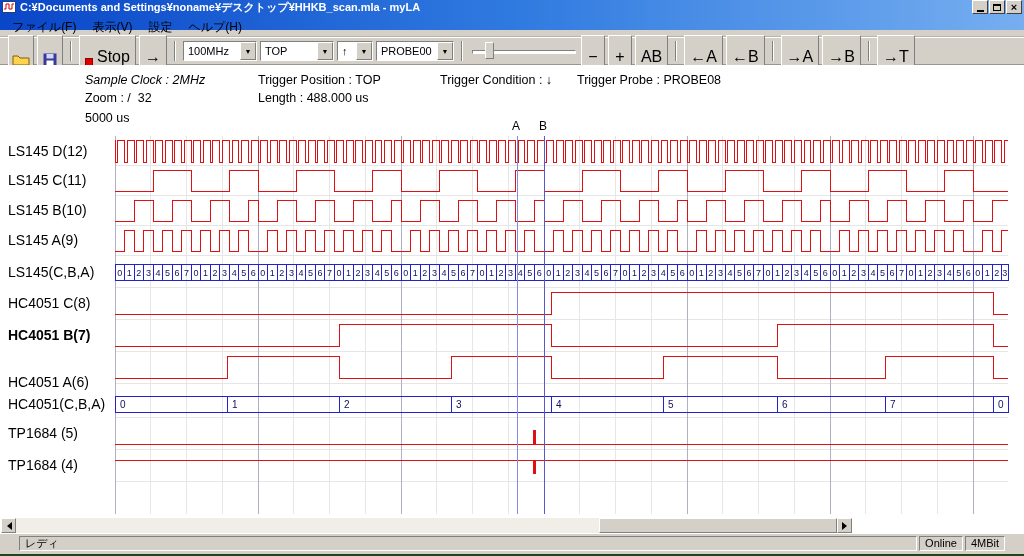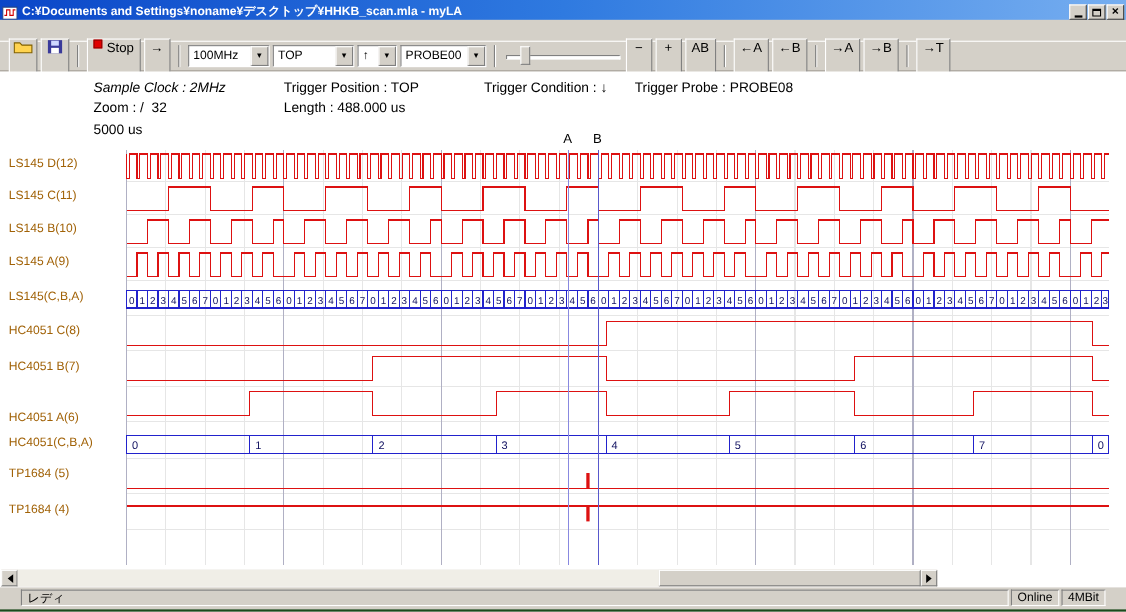--- a/index.html
+++ b/index.html
@@ -1,46 +1,46 @@
 <!DOCTYPE html>
 <html><head>
 <meta charset="utf-8">
 <style>
   *{margin:0;padding:0;box-sizing:border-box;}
   html,body{width:1024px;height:556px;font-family:"Liberation Sans","DejaVu Sans",sans-serif;}
   .window{position:relative;width:1024px;height:556px;background:#d4d0c8;overflow:hidden;border-bottom:2px solid #1c4a1c;}
   
-  .titlebar{position:absolute;left:0;top:0;right:0;height:18px;background:linear-gradient(90deg,#0a46c8,#2f7ae0,#76aef0);display:flex;align-items:flex-end;padding:0 2px;}
+  .titlebar{position:absolute;left:0;top:0;right:0;height:30px;background:linear-gradient(90deg,#0a46c8,#2f7ae0,#76aef0);display:flex;align-items:flex-start;padding:0 2px;}
   .title-text{color:#fff;font-size:11px;font-weight:bold;margin-left:4px;flex:1;white-space:nowrap;overflow:hidden;}
   .win-btn{width:16px;height:14px;background:#d4d0c8;border:1px solid;border-color:#fff #404040 #404040 #fff;display:flex;align-items:center;justify-content:center;margin-left:1px;font-family:inherit;font-size:10px;line-height:10px;padding:0;}
   .glyph-min{display:inline-block;width:7px;height:2px;background:#000;margin-top:7px;}
   .glyph-max{display:inline-block;width:8px;height:7px;border:1px solid #000;border-top-width:2px;}
   .glyph-close{font-weight:bold;font-size:11px;}
   
   .menubar{position:absolute;top:18px;left:0;right:0;height:19px;display:flex;align-items:center;padding-left:4px;font-size:12px;border-bottom:1px solid #b8b4ac;}
   .menu-item{padding:1px 8px;}
   
   .toolbar{position:absolute;top:37px;left:0;right:0;height:28px;display:flex;align-items:center;padding-left:8px;gap:3px;border-top:1px solid #fff;border-bottom:1px solid #9a968e;}
   .tb-sep{width:2px;height:20px;border-left:1px solid #808080;border-right:1px solid #fff;margin:0 4px;}
-  .tb-btn{height:32px;min-width:24px;background:#d4d0c8;border:1px solid;border-color:#fff #808080 #808080 #fff;font-size:12px;display:flex;align-items:flex-start;justify-content:center;padding:0 5px;font-family:inherit;white-space:nowrap;}
+  .tb-btn{height:32px;min-width:24px;background:#d4d0c8;border:1px solid;border-color:#fff #808080 #808080 #fff;font-size:16px;display:flex;align-items:flex-end;justify-content:center;padding:0 5px;font-family:inherit;white-space:nowrap;}
   .icon-btn{width:26px;padding:0;}
   .stop-square{width:8px;height:8px;background:#e00000;border:1px solid #900000;display:inline-block;margin-right:4px;}
   .combo{height:20px;background:#fff;border:1px solid;border-color:#808080 #fff #fff #808080;display:flex;align-items:center;font-size:11px;}
   .combo-text{flex:1;padding:0 4px;white-space:nowrap;overflow:hidden;}
   .combo-btn{width:16px;height:18px;background:#d4d0c8;border:1px solid;border-color:#fff #808080 #808080 #fff;font-size:7px;display:flex;align-items:center;justify-content:center;}
   .slider{width:104px;height:20px;position:relative;margin:0 2px;}
   .slider-track{position:absolute;left:0;right:0;top:9px;height:4px;border:1px solid;border-color:#808080 #fff #fff #808080;background:#fff;}
   .slider-thumb{position:absolute;left:13px;top:1px;width:9px;height:17px;background:#d4d0c8;border:1px solid;border-color:#fff #808080 #808080 #fff;}
   
   .canvas{position:absolute;top:65px;left:0;right:0;height:473px;background:#fff;overflow:hidden;}
   .info-text{position:absolute;font-size:12.5px;color:#000;white-space:pre;}
   .i-sc{left:85px;top:8px;font-style:italic;} .i-tp{left:258px;top:8px;} .i-tc{left:440px;top:8px;} .i-pr{left:577px;top:8px;}
   .i-zoom{left:85px;top:26px;} .i-len{left:258px;top:26px;} .i-time{left:85px;top:46px;}
   .cursor-label{position:absolute;top:54px;font-size:12px;color:#000;}
-  .ch-label{position:absolute;left:8px;font-size:11px;color:#a16207;white-space:nowrap;}
+  .ch-label{position:absolute;left:8px;font-size:14px;color:#000000;white-space:nowrap;}
   #wave-svg{position:absolute;left:0;top:71px;}
   
   .hscroll{position:absolute;left:1px;top:453px;width:851px;height:15px;background:#d4d0c8;display:flex;}
   .sb-btn{width:15px;height:15px;background:#d4d0c8;border:1px solid;border-color:#fff #808080 #808080 #fff;display:flex;align-items:center;justify-content:center;}
   .sb-track{flex:1;position:relative;background:#f0eee7;}
   .sb-thumb{position:absolute;top:0;bottom:0;left:71%;width:29%;background:#d4d0c8;border:1px solid;border-color:#fff #808080 #808080 #fff;}
   .tri-left{width:0;height:0;border:4px solid transparent;border-right:5px solid #000;margin-left:-3px;}
   .tri-right{width:0;height:0;border:4px solid transparent;border-left:5px solid #000;margin-right:-3px;}
   
   .statusbar{position:absolute;left:0;bottom:2px;width:1024px;height:18px;background:#d4d0c8;display:flex;align-items:center;gap:2px;padding:1px 19px;}
@@ -64,20 +64,26 @@
         <span class="glyph-min"></span>
       </button>
     <button class="win-btn">
         <span class="glyph-max"></span>
       </button>
     <button class="win-btn">
         <span class="glyph-close">×</span>
       </button>
   </div>
 
+  <div class="menubar">
+    <span class="menu-item">ファイル(F)</span>
+    <span class="menu-item">表示(V)</span>
+    <span class="menu-item">設定</span>
+    <span class="menu-item">ヘルプ(H)</span>
+  </div>
 
   <div class="toolbar">
     <button class="tb-btn icon-btn">
       <svg width="18" height="13">
           <path d="M1 3 h5 l2 2 h9 v7 h-16 z" fill="#ffd34f" stroke="#806000"></path>
         </svg>
     </button>
     <button class="tb-btn icon-btn">
       <svg width="14" height="13">
           <rect x="0.5" y="0.5" width="13" height="12" fill="#3a3a9a"></rect>
@@ -140,21 +146,21 @@
     <span class="cursor-label" id="cursor-a-label" style="left: 512px;">A</span>
     <span class="cursor-label" id="cursor-b-label" style="left: 539px;">B</span>
 
     <div id="channel-labels">
         <div class="ch-label" style="top: 78px;">LS145 D(12)</div>
         <div class="ch-label" style="top: 107px;">LS145 C(11)</div>
         <div class="ch-label" style="top: 137px;">LS145 B(10)</div>
         <div class="ch-label" style="top: 167px;">LS145 A(9)</div>
         <div class="ch-label" style="top: 199px;">LS145(C,B,A)</div>
         <div class="ch-label" style="top: 230px;">HC4051 C(8)</div>
-        <div class="ch-label" style="top: 262px;">HC4051 B(7)</div>
+        <div class="ch-label" style="top: 262px; font-weight: bold;">HC4051 B(7)</div>
         <div class="ch-label" style="top: 294px; margin-top: 15px;">HC4051 A(6)</div>
         <div class="ch-label" style="top: 331px;">HC4051(C,B,A)</div>
         <div class="ch-label" style="top: 360px;">TP1684 (5)</div>
         <div class="ch-label" style="top: 392px;">TP1684 (4)</div>
       </div>
 
     <svg id="wave-svg" width="1024" height="378">
         <line x1="115" y1="0" x2="115" y2="378" stroke="#e6e6e6" shape-rendering="crispEdges"></line>
         <line x1="150.75" y1="0" x2="150.75" y2="378" stroke="#e6e6e6" shape-rendering="crispEdges"></line>
         <line x1="186.5" y1="0" x2="186.5" y2="378" stroke="#e6e6e6" shape-rendering="crispEdges"></line>

